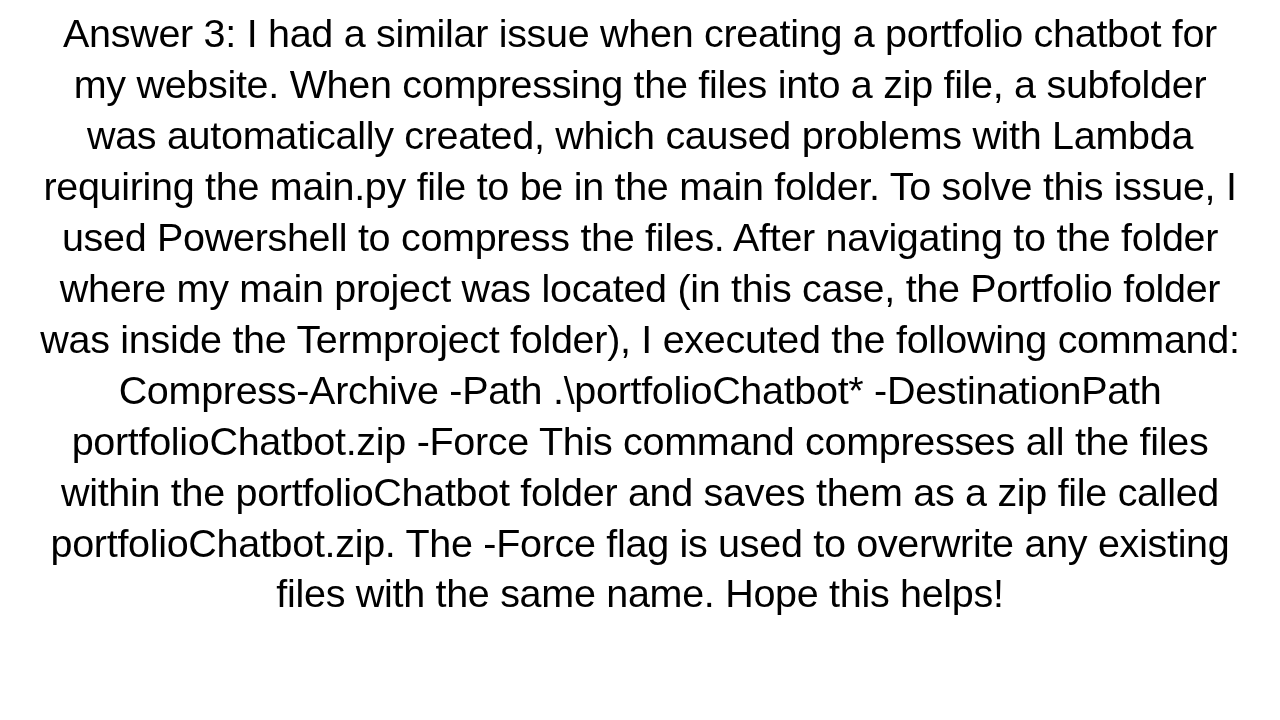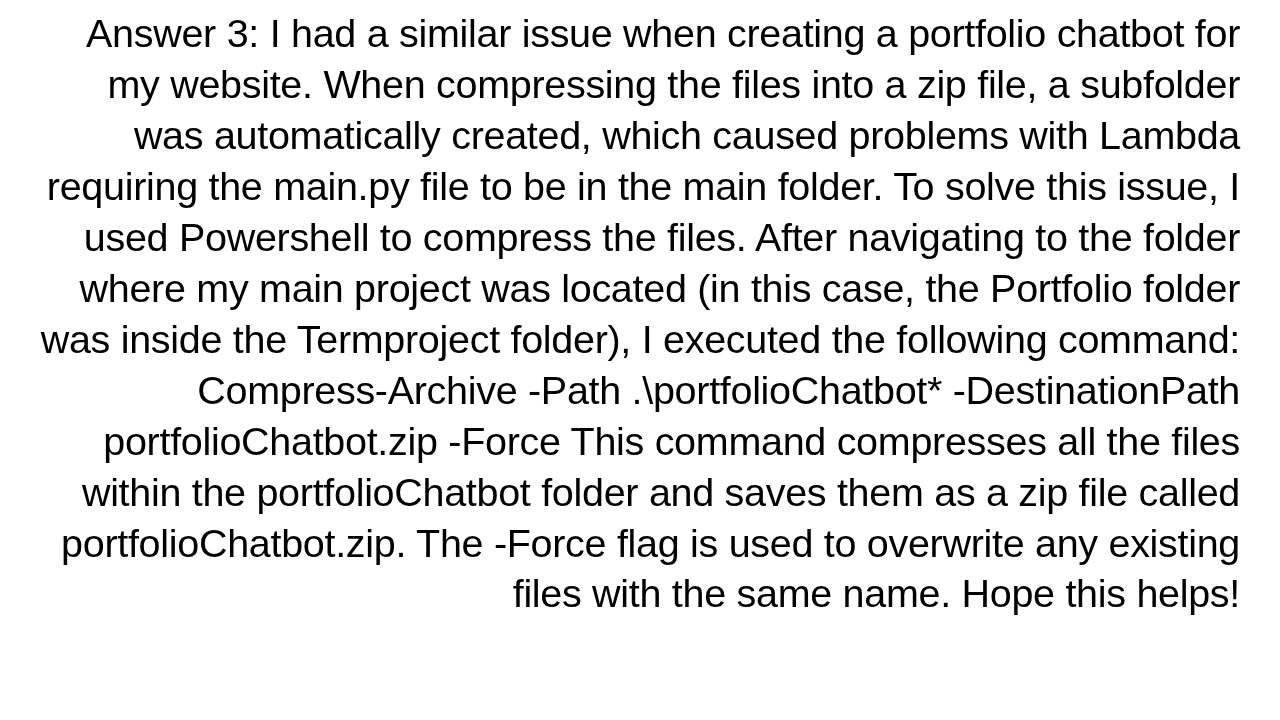--- a/index.html
+++ b/index.html
@@ -13,21 +13,21 @@
       background: #ffffff;
       font-family: Arial, Helvetica, sans-serif;
       display: flex;
       align-items: flex-start;
       justify-content: center;
       overflow: hidden;
     }
     .answer-container {
       width: 1240px;
       padding: 8px 20px 0 20px;
-      text-align: right;
+      text-align: center;
     }
     .answer-text {
       font-size: 39.5px;
       line-height: 1.29;
       color: #000000;
       font-weight: 400;
       letter-spacing: -0.3px;
     }
   </style>
 </head>

